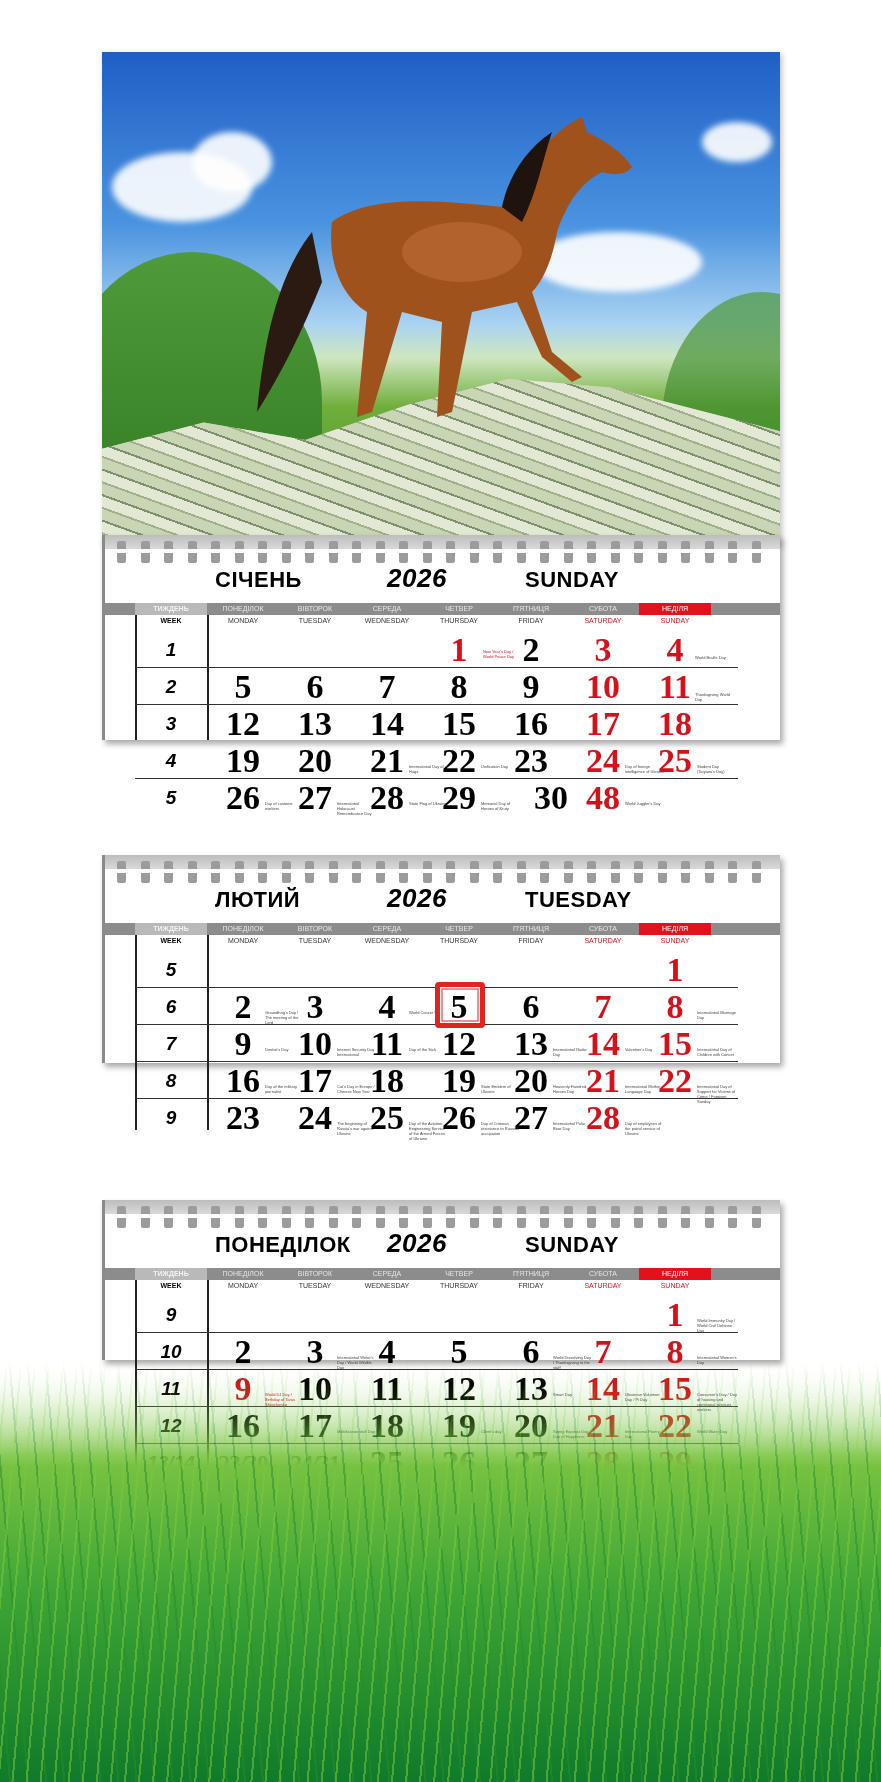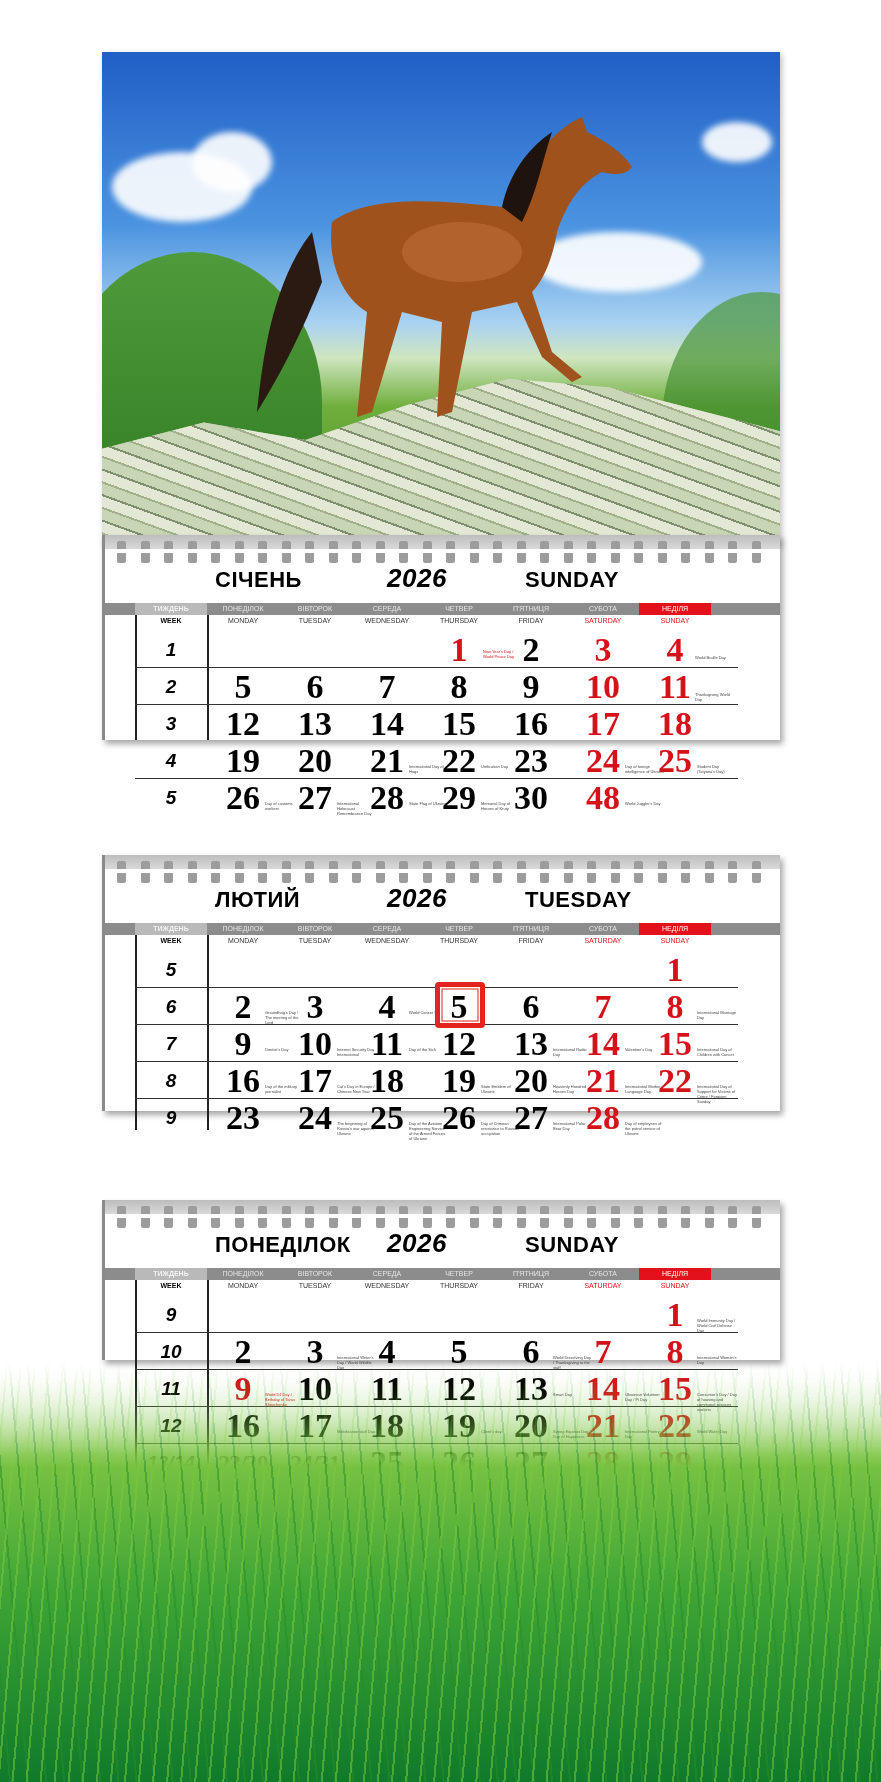--- a/index.html
+++ b/index.html
@@ -177,29 +177,29 @@
     <div class="row last" style="top:244px;height:37px">
       <div class="wknum">5</div>
       <div class="day" style="left:72px">26</div>
       <div class="note" style="left:130px;top:22px">Day of customs workers</div>
       <div class="day" style="left:144px">27</div>
       <div class="note" style="left:202px;top:22px">International Holocaust Remembrance Day</div>
       <div class="day" style="left:216px">28</div>
       <div class="note" style="left:274px;top:22px">State Flag of Ukraine</div>
       <div class="day" style="left:288px">29</div>
       <div class="note" style="left:346px;top:22px">Memorial Day of Heroes of Kruty</div>
-      <div class="day" style="left:360px">30</div>
+      <div class="day" style="left:380px">30</div>
       <div class="day red" style="left:432px">48</div>
       <div class="note" style="left:490px;top:22px">World Juggler's Day</div>
     </div>
   </div>
 
 <div class="panel" style="top:740px;height:0;box-shadow:none;border:none;"></div>
 
-<div class="panel" id="feb" style="top:855px;height:256px;">
+<div class="panel" id="feb" style="top:855px;height:208px;">
   <div class="spiral">
       <div class="ring" style="left: 12px;"></div>
       <div class="ring" style="left: 35.5px;"></div>
       <div class="ring" style="left: 59px;"></div>
       <div class="ring" style="left: 82.5px;"></div>
       <div class="ring" style="left: 106px;"></div>
       <div class="ring" style="left: 129.5px;"></div>
       <div class="ring" style="left: 153px;"></div>
       <div class="ring" style="left: 176.5px;"></div>
       <div class="ring" style="left: 200px;"></div>

